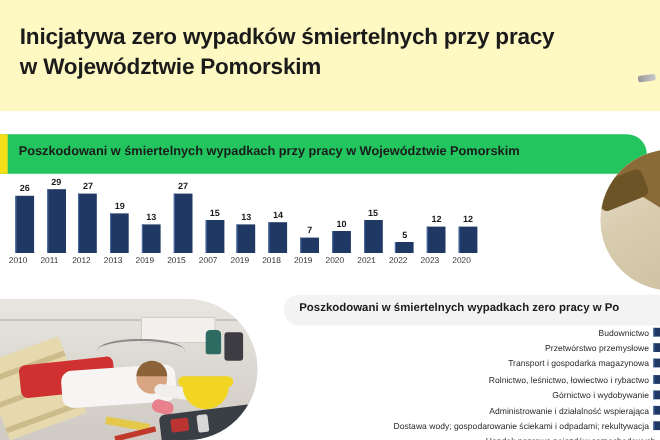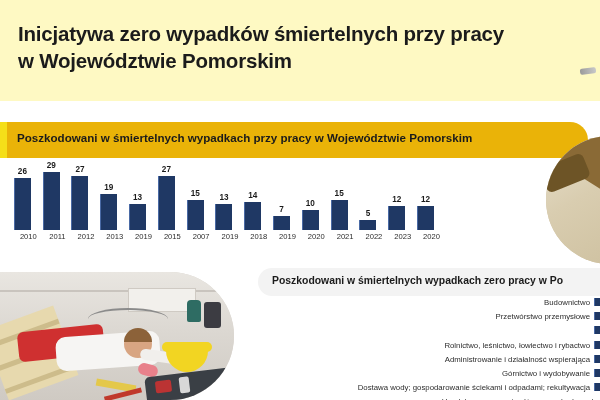--- a/index.html
+++ b/index.html
@@ -24,21 +24,21 @@
   }
   .banner-pin{
     position:absolute;right:4px;top:68px;width:16px;height:6px;
     background:linear-gradient(90deg,#9a9a9a,#c9c9c9);
     border-radius:2px;transform:rotate(-8deg);
   }
 
   
   .card1{
     position:absolute;left:0;top:122px;width:588px;height:36px;
-    background:#eab308;border-radius:0 18px 18px 0;
+    background:#22c55e;border-radius:0 18px 18px 0;
   }
   .card1-accent{
     position:absolute;left:0;top:0;width:7px;height:36px;background:#F5DF19;
   }
   .card1-title{
     position:absolute;left:17px;top:9px;
     font-size:11.6px;font-weight:bold;color:#1b1b1b;white-space:nowrap;
   }
 
   
@@ -61,21 +61,21 @@
     width:17px;
     background:#1F3864;
     border-left:1.6px solid #4a6aa5;
     box-sizing:border-box;
   }
   .xlabels{
     position:absolute;left:0;bottom:0;width:432px;height:16px;
     display:flex;align-items:flex-start;
   }
   .xlab{
-    width:28.8px;flex:0 0 28.8px;text-align:right;
+    width:28.8px;flex:0 0 28.8px;text-align:left;
     font-size:7.6px;color:#2c2c2c;
   }
 
   
   .photo{
     position:absolute;left:0;top:272px;width:234px;height:128px;
     border-radius:0 64px 64px 0;overflow:hidden;
     background:#d9d4cd;
   }
   .ph-floor{position:absolute;inset:0;background:linear-gradient(180deg,#e9e6e1 0%,#dcd8d2 45%,#cfcac3 100%);}
@@ -271,35 +271,36 @@
   <div class="chart2">
       <div class="h-row">
         <div class="h-label">Budownictwo</div>
         <div class="h-bar" style="width: 6px; background: rgb(31, 56, 100);"></div>
       </div>
       <div class="h-row">
         <div class="h-label">Przetwórstwo przemysłowe</div>
         <div class="h-bar" style="width: 6px; background: rgb(31, 56, 100);"></div>
       </div>
       <div class="h-row">
+        <div class="h-label">Transport i gospodarka magazynowa</div>
         <div class="h-bar" style="width: 6px; background: rgb(31, 56, 100);"></div>
       </div>
       <div class="h-row">
         <div class="h-label">Rolnictwo, leśnictwo, łowiectwo i rybactwo</div>
         <div class="h-bar" style="width: 6px; background: rgb(31, 56, 100);"></div>
       </div>
       <div class="h-row">
+        <div class="h-label">Górnictwo i wydobywanie</div>
+        <div class="h-bar" style="width: 6px; background: rgb(31, 56, 100);"></div>
+      </div>
+      <div class="h-row">
         <div class="h-label">Administrowanie i działalność wspierająca</div>
         <div class="h-bar" style="width: 6px; background: rgb(31, 56, 100);"></div>
       </div>
       <div class="h-row">
-        <div class="h-label">Górnictwo i wydobywanie</div>
-        <div class="h-bar" style="width: 6px; background: rgb(31, 56, 100);"></div>
-      </div>
-      <div class="h-row">
         <div class="h-label">Dostawa wody; gospodarowanie ściekami i odpadami; rekultywacja</div>
         <div class="h-bar" style="width: 6px; background: rgb(31, 56, 100);"></div>
       </div>
       <div class="h-row">
         <div class="h-label">Handel; naprawa pojazdów samochodowych</div>
       </div>
     </div>
 
 </div>
 

